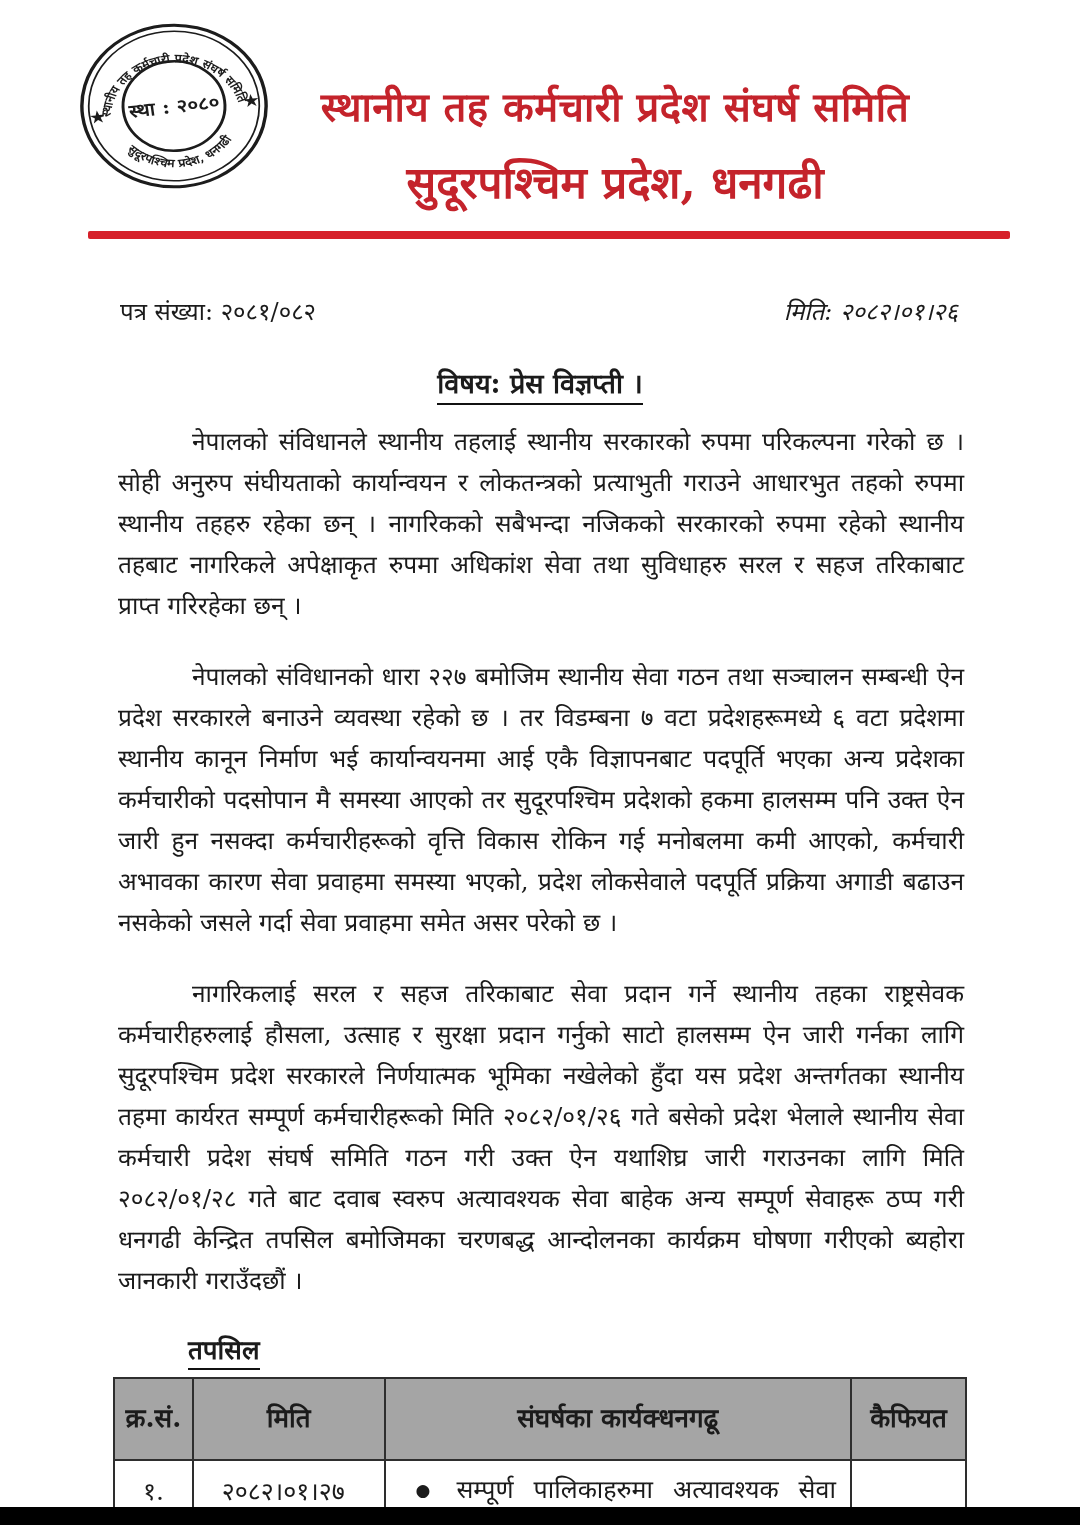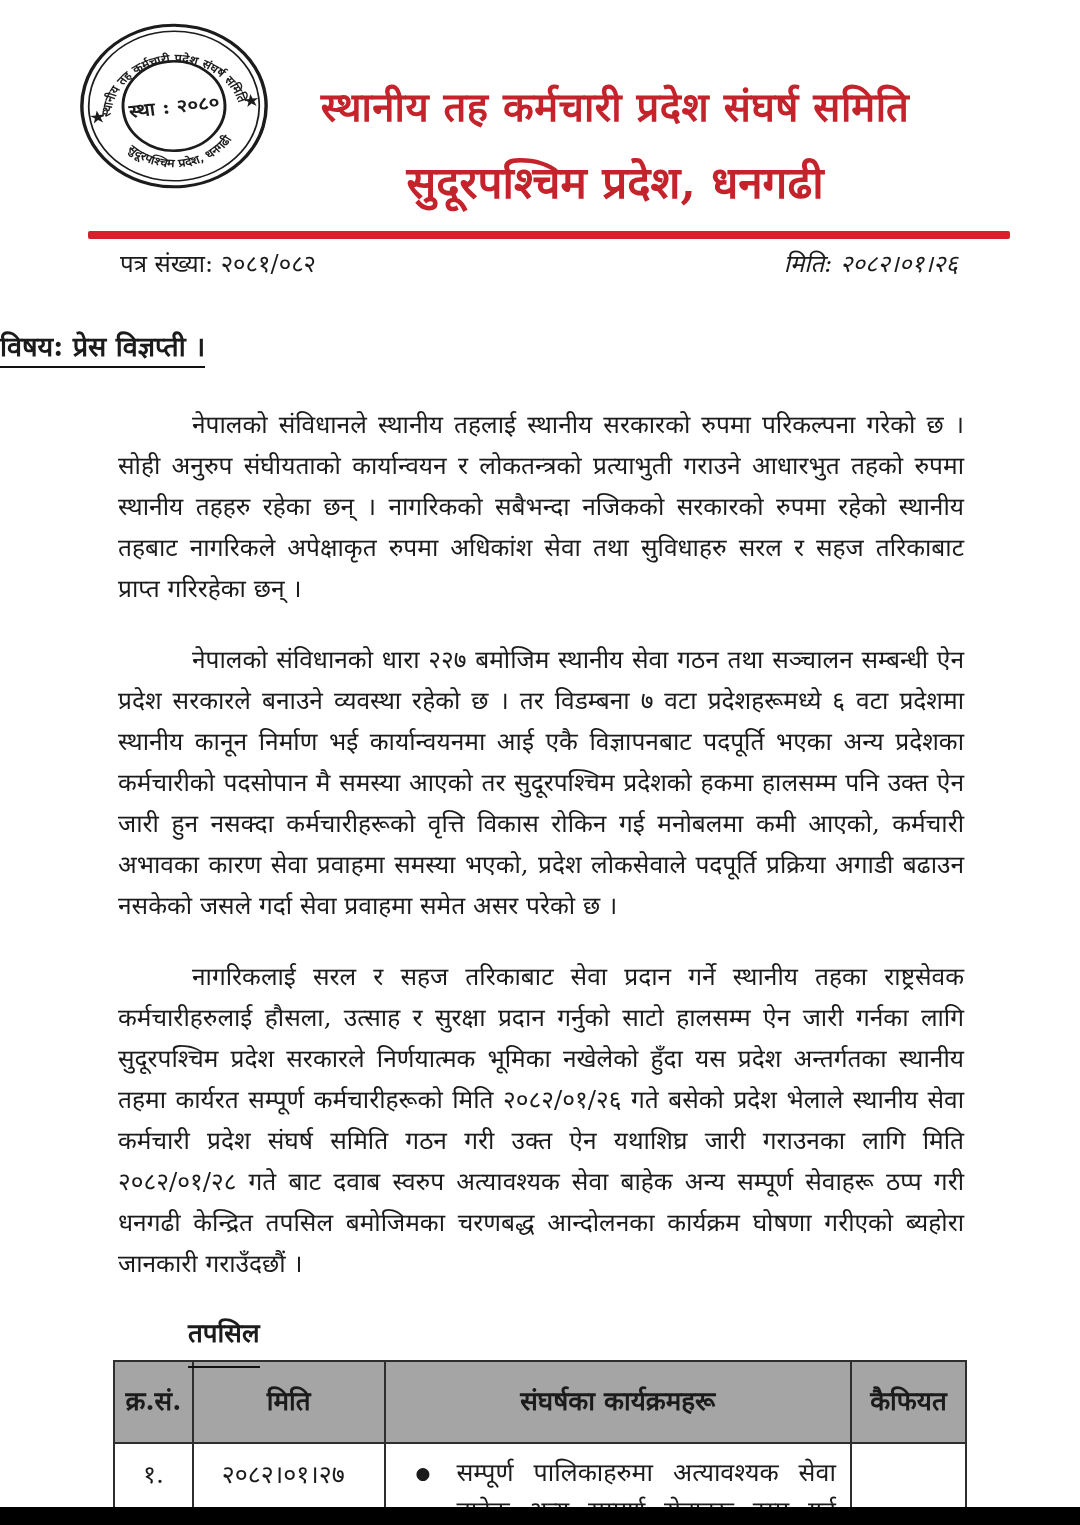--- a/index.html
+++ b/index.html
@@ -15,32 +15,32 @@
   
   .letterhead { position:relative; height:232px; }
   .stamp { position:absolute; left:76px; top:20px; width:196px; height:172px; }
   .titles { position:absolute; left:230px; right:80px; top:0; text-align:center; }
   .title1 { margin-top:78px; font-size:40px; font-weight:bold; color:var(--accent-red); letter-spacing:0.5px; }
   .title2 { margin-top:18px; font-size:44px; font-weight:bold; color:var(--accent-red); }
   .red-rule { position:absolute; left:88px; top:231px; width:922px; height:8px; background:var(--rule-red); border-radius:2px; }
   
   .meta { display:flex; justify-content:space-between; align-items:flex-end;
           margin:14px 122px 0 120px; font-size:24px; }
-  .meta-left div { line-height:37px; }
+  .meta-left div { line-height:37px;margin-top:48px; }
   .meta-date { line-height:37px;font-style:italic; }
   
-  .subject { margin-top:44px; text-align:left; font-size:27px; font-weight:bold; }
+  .subject { margin-top:33px; text-align:center; font-size:27px; font-weight:bold; }
   .subject span { border-bottom:2.5px solid #111; padding-bottom:4px; }
   
-  .para { margin:40px 116px 0 118px; font-size:24.5px; line-height:41px;
+  .para { margin:20px 116px 0 118px; font-size:24.5px; line-height:41px;
           text-align:justify; text-indent:74px; }
   .para + .para { margin-top:30px; }
   
   .schedule-heading { margin:30px 0 10px 188px; font-size:26px; font-weight:bold; }
-  .schedule-heading span { border-bottom:2.5px solid #111; padding-bottom:18px; }
+  .schedule-heading span { border-bottom:2.5px solid #111; padding-bottom:3px; }
   table.schedule { margin-left:113px; width:854px; border-collapse:collapse; table-layout:fixed; }
   table.schedule th, table.schedule td { border:2px solid var(--border-col); }
   table.schedule th {
     background:var(--head-bg); font-size:26px; font-weight:bold;
     padding:20px 4px 24px 4px; text-align:center;
   }
   .col-sn { width:78px; } .col-date { width:190px; } .col-prog { width:462px; } .col-rem { width:114px; }
   td.sn { font-size:25px; text-align:center; vertical-align:top; padding-top:12px; }
   td.date { font-size:25px; vertical-align:top; padding:12px 0 0 28px; }
   td.prog { vertical-align:top; padding:10px 14px 12px 18px; }
@@ -111,21 +111,21 @@
     <colgroup>
       <col class="col-sn">
         <col class="col-date">
         <col class="col-prog">
         <col class="col-rem">
     </colgroup>
     <thead>
       <tr>
         <th>क्र.सं.</th>
         <th>मिति</th>
-        <th>संघर्षका कार्यक्रमहरू</th>
+        <th>संघर्षका कार्यक्धनगढू</th>
         <th>कैफियत</th>
       </tr>
     </thead>
     <tbody>
       <tr>
         <td class="sn">१.</td>
         <td class="date">२०८२।०१।२७</td>
         <td class="prog">
           <div class="prog-wrap">
             <span class="bullet">●</span>

